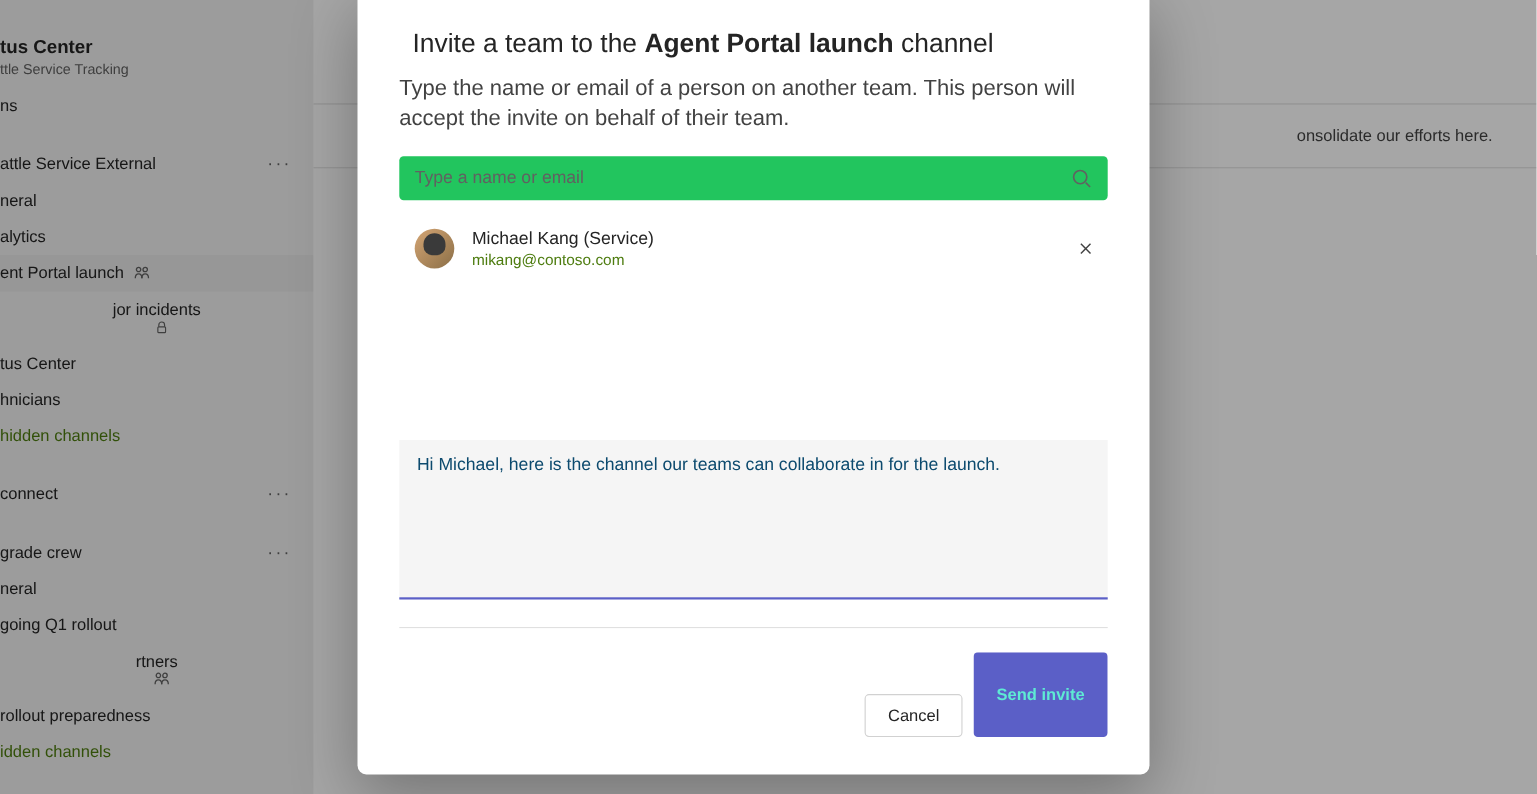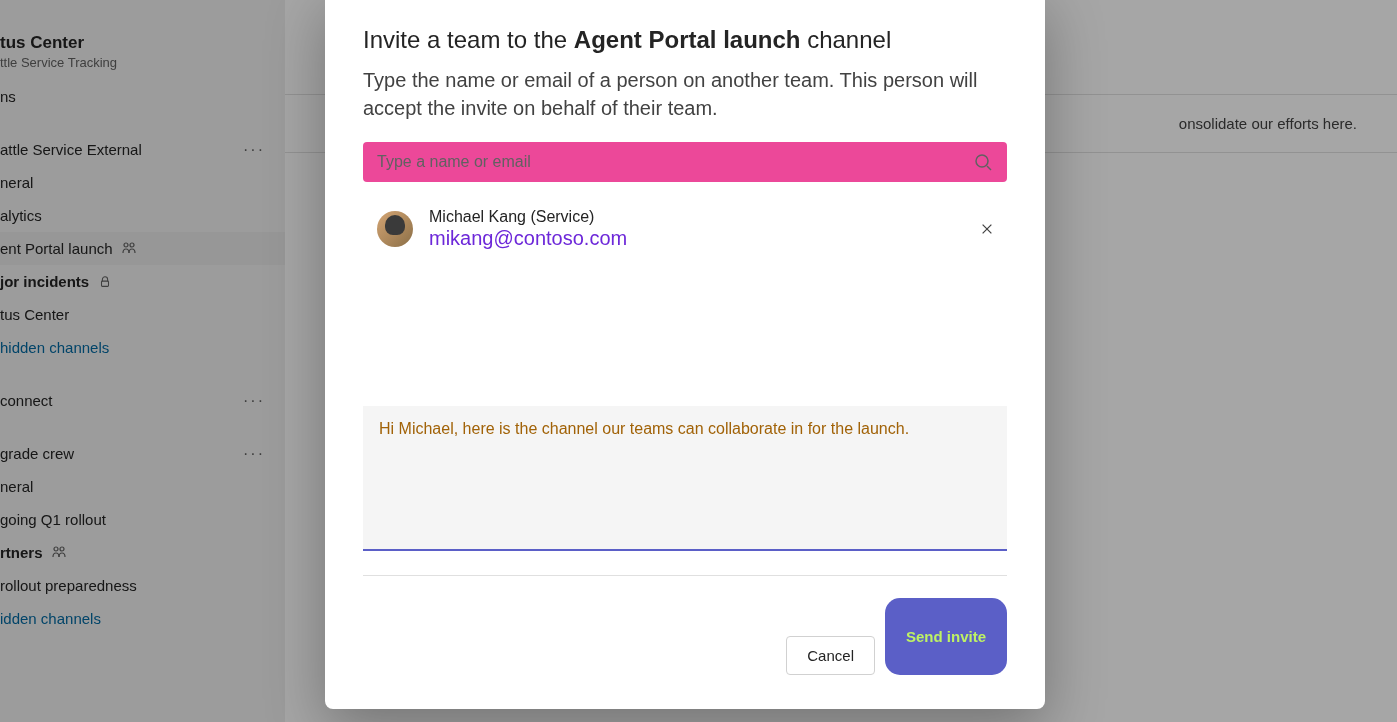--- a/index.html
+++ b/index.html
@@ -49,24 +49,25 @@
       padding: 8px 0;
       font-size: 15px;
       color: #242424;
       position: relative;
       text-align: right;
     }
     .sidebar-item.selected {
       background: #e8e8e8;
     }
     .sidebar-item.bold {
-      font-weight: 700;
+      font-weight: 400;
+      flex-direction: column;
     }
     .sidebar-item.link {
-      color: #0369a1;
+      color: #4d7c0f;
     }
     .sidebar-item.group {
       margin-top: 20px;
     }
     .item-icon {
       width: 16px;
       height: 16px;
       margin-left: 8px;
       display: inline-flex;
       align-items: center;
@@ -107,35 +108,36 @@
       border-radius: 8px;
       box-shadow: 0 20px 60px rgba(0,0,0,0.3);
       z-index: 20;
       padding: 36px 38px 34px 38px;
     }
     .modal-title {
       font-size: 24px;
       color: #242424;
       margin-bottom: 12px;
       font-weight: 400;
+      margin-left: 12px;
     }
     .modal-title strong {
       font-weight: 700;
     }
     .modal-subtitle {
       font-size: 20px;
       color: #424242;
       margin-bottom: 20px;
       line-height: 1.4;
     }
     .search-box {
       position: relative;
       display: flex;
       align-items: center;
-      background: #ec4899;
+      background: #22c55e;
       border-radius: 4px;
       padding: 10px 14px;
       margin-bottom: 22px;
     }
     .search-input {
       flex: 1;
       border: none;
       background: transparent;
       font-size: 16px;
       color: #242424;
@@ -177,42 +179,42 @@
     }
     .person-info {
       flex: 1;
     }
     .person-name {
       font-size: 16px;
       color: #242424;
       margin-bottom: 1px;
     }
     .person-email {
-      font-size: 20px;
-      color: #6d28d9;
+      font-size: 14px;
+      color: #4d7c0f;
     }
     .remove-btn {
       width: 32px;
       height: 32px;
       display: flex;
       align-items: center;
       justify-content: center;
       cursor: pointer;
       color: #424242;
       margin-right: 4px;
     }
     .message-box {
       width: 100%;
       min-height: 145px;
       background: #f5f5f5;
       border: none;
       border-bottom: 2px solid #5b5fc7;
       padding: 14px 16px;
       font-size: 16px;
-      color: #a16207;
+      color: #0c4a6e;
       resize: none;
       outline: none;
       font-family: inherit;
       margin-bottom: 20px;
     }
     .divider {
       height: 1px;
       background: #e0e0e0;
       margin-bottom: 22px;
     }
@@ -229,23 +231,22 @@
       border: 1px solid transparent;
     }
     .btn-cancel {
       background: #fff;
       border-color: #d1d1d1;
       color: #242424;
       margin-top: 38px;
     }
     .btn-primary {
       background: #5b5fc7;
-      color: #bef264;
+      color: #5eead4;
       font-weight: 600;
-      border-radius: 15px;
     }
   </style>
 </head>
 <body>
 
 <div class="sidebar">
   <div class="sidebar-header">
     <div class="sidebar-title">tus Center</div>
     <div class="sidebar-subtitle">ttle Service Tracking</div>
   </div>
@@ -279,20 +280,23 @@
     <span>jor incidents</span>
     <span class="item-icon">
       <svg viewBox="0 0 16 16" width="14" height="14" fill="none" stroke="#616161" stroke-width="1.2">
         <rect x="4" y="7" width="8" height="6" rx="1"></rect>
           <path d="M5 7 V5 a3 3 0 0 1 6 0 V7"></path>
       </svg>
     </span>
   </div>
   <div class="sidebar-item">
     <span>tus Center</span>
+  </div>
+  <div class="sidebar-item">
+    <span>hnicians</span>
   </div>
   <div class="sidebar-item link">
     <span>hidden channels</span>
   </div>
 
   <div class="sidebar-item group">
     <span>connect</span>
     <span class="more-icon">···</span>
   </div>
   <div class="sidebar-item group">

